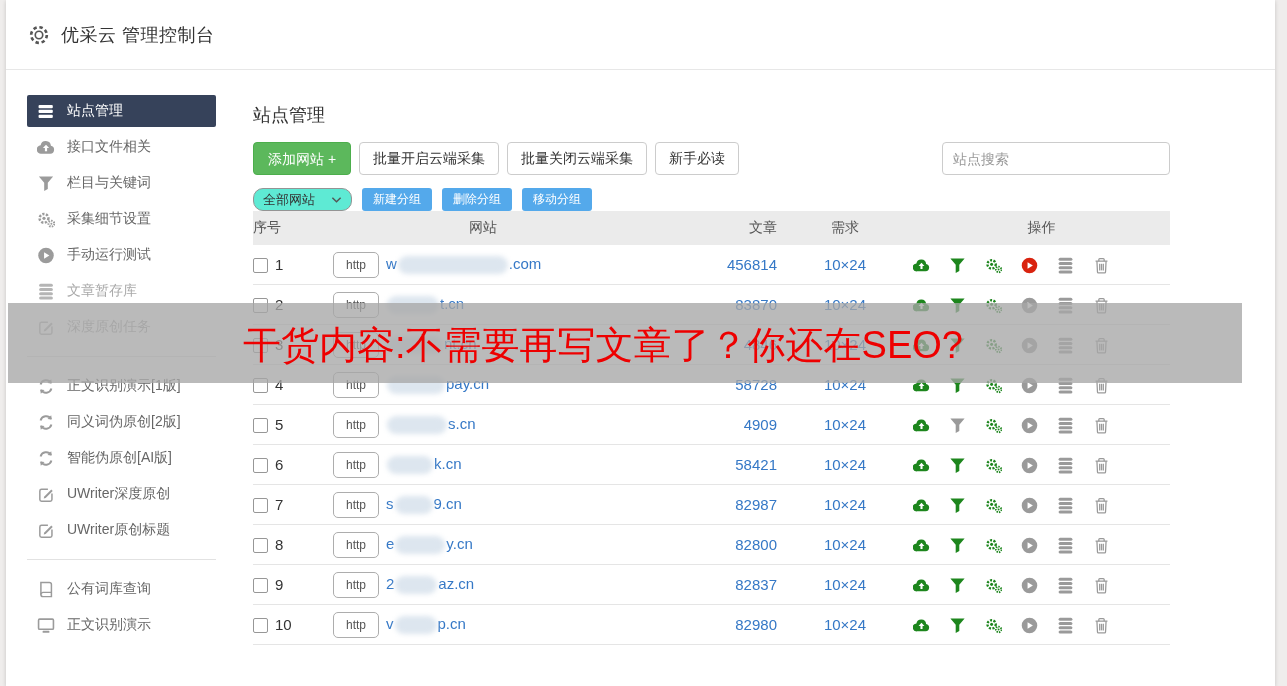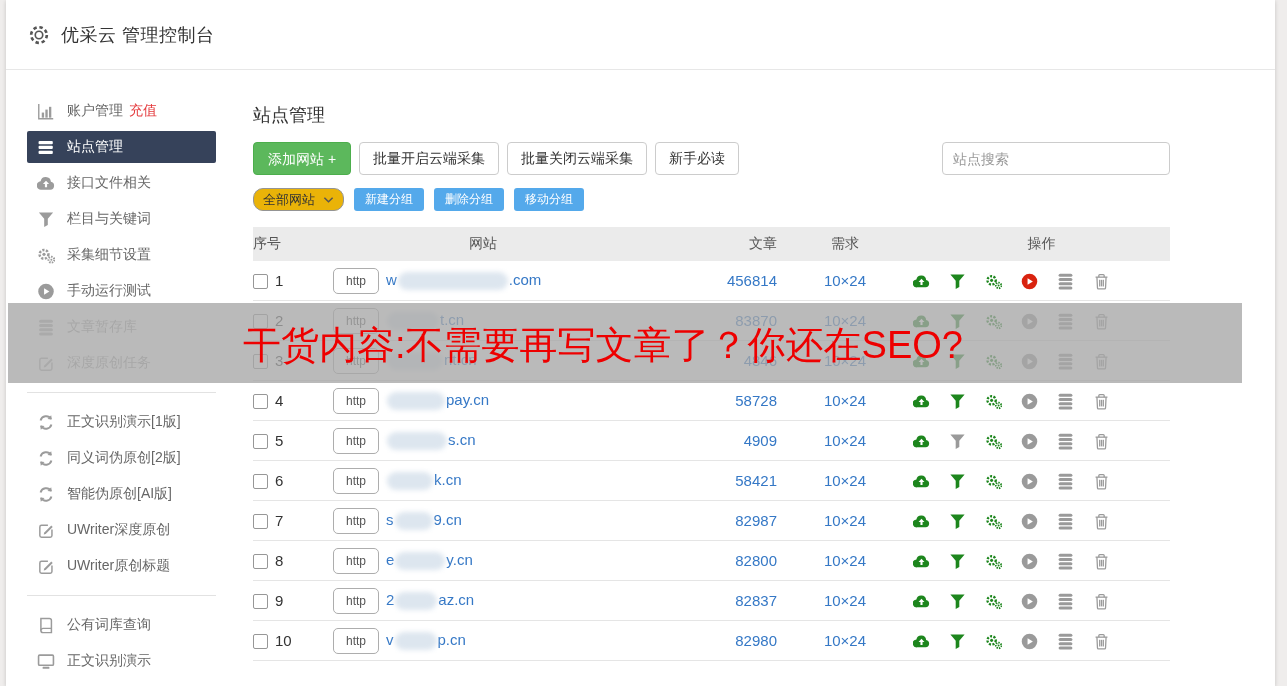--- a/index.html
+++ b/index.html
@@ -33,27 +33,27 @@
   .page-title{font-size:18px;color:#333;font-weight:400;margin:0;height:26px}
   .toolbar{display:flex;align-items:center;width:917px;margin-top:13px;gap:8px}
   .btn{box-sizing:border-box;height:33px;font-size:14px;border-radius:4px;cursor:pointer;font-family:inherit}
   .btn-green{background:#5cb85c;border:1px solid #4cae4c;color:#fff;padding:8px 14px}
   .btn-white{background:#fff;border:1px solid #ccc;color:#333;padding:0 13px}
   .search{margin-left:auto;width:228px;height:33px;box-sizing:border-box;border:1px solid #ccc;
           border-radius:4px;padding:0 10px;font-size:14px;color:#333;font-family:inherit;outline:none}
   .search::placeholder{color:#999}
   .groupbar{display:flex;align-items:center;margin-top:13px;gap:10px}
   .select{height:23px;box-sizing:border-box;border:1px solid #949494;border-radius:10px;display:flex;
-          align-items:center;padding:0 9px;font-size:13px;color:#333;gap:8px;cursor:pointer;background:#eab308}
+          align-items:center;padding:0 9px;font-size:13px;color:#333;gap:16px;cursor:pointer;background:#5eead4}
   .chev{width:11px;height:8px;color:#555}
   .btn-blue{background:#54a9eb;border:none;color:#fff;height:23px;font-size:12px;padding:0 11px;
             border-radius:3px;cursor:pointer;font-family:inherit}
 
   
-  .site-table{margin-top:16px;width:917px;border-collapse:collapse;table-layout:fixed}
+  .site-table{margin-top:0;width:917px;border-collapse:collapse;table-layout:fixed}
   .site-table th{background:#ebebeb;height:34px;font-weight:400;font-size:14px;color:#555;padding:0}
   .th-num{text-align:left;padding-left:2px}
   .th-site{text-align:center}
   .th-art{text-align:right;padding-right:14px}
   .th-dem{text-align:center}
   .th-ops{text-align:center}
   .site-table td{height:39px;border-bottom:1px solid #e5e5e5;padding:0;white-space:nowrap}
   .c-num{padding-left:2px}
   .cb{display:inline-block;width:13px;height:13px;border:1px solid #979797;border-radius:2px;
       background:#fff;vertical-align:middle;margin-right:7px;cursor:pointer}
@@ -88,34 +88,20 @@
       <svg viewBox="0 0 20 20" fill="none" stroke="currentColor" stroke-width="1.5">
         <circle cx="10" cy="10" r="3.4"></circle>
         <circle cx="10" cy="10" r="7.1" stroke-width="2.4" stroke-dasharray="3.1 2.5"></circle>
       </svg>
     </span>
     <h1 class="hdr-title">优采云 管理控制台</h1>
   </header>
 
   <div class="layout">
     <nav class="sidebar" id="sidebar">
-        <div class="side-item">
-          <span class="s-icon">
-            <svg viewBox="0 0 16 16">
-              <path d="M1.2 1 v13.8 h13.6" fill="none" stroke="currentColor" stroke-width="1.3"></path>
-              <g fill="currentColor">
-                <rect x="4" y="9" width="2.2" height="4.8"></rect>
-                <rect x="7.4" y="6.2" width="2.2" height="7.6"></rect>
-                <rect x="10.8" y="3.6" width="2.2" height="10.2"></rect>
-              </g>
-            </svg>
-          </span>
-          <span class="s-label">账户管理</span>
-          <span class="s-extra">充值</span>
-        </div>
         <div class="side-item active">
           <span class="s-icon">
             <svg viewBox="0 0 16 16" fill="currentColor">
               <rect x="1" y="1.8" width="13.4" height="3.1" rx="1"></rect>
               <rect x="1" y="6.4" width="13.4" height="3.1" rx="1"></rect>
               <rect x="1" y="11" width="13.4" height="3.1" rx="1"></rect>
             </svg>
           </span>
           <span class="s-label">站点管理</span>
         </div>

